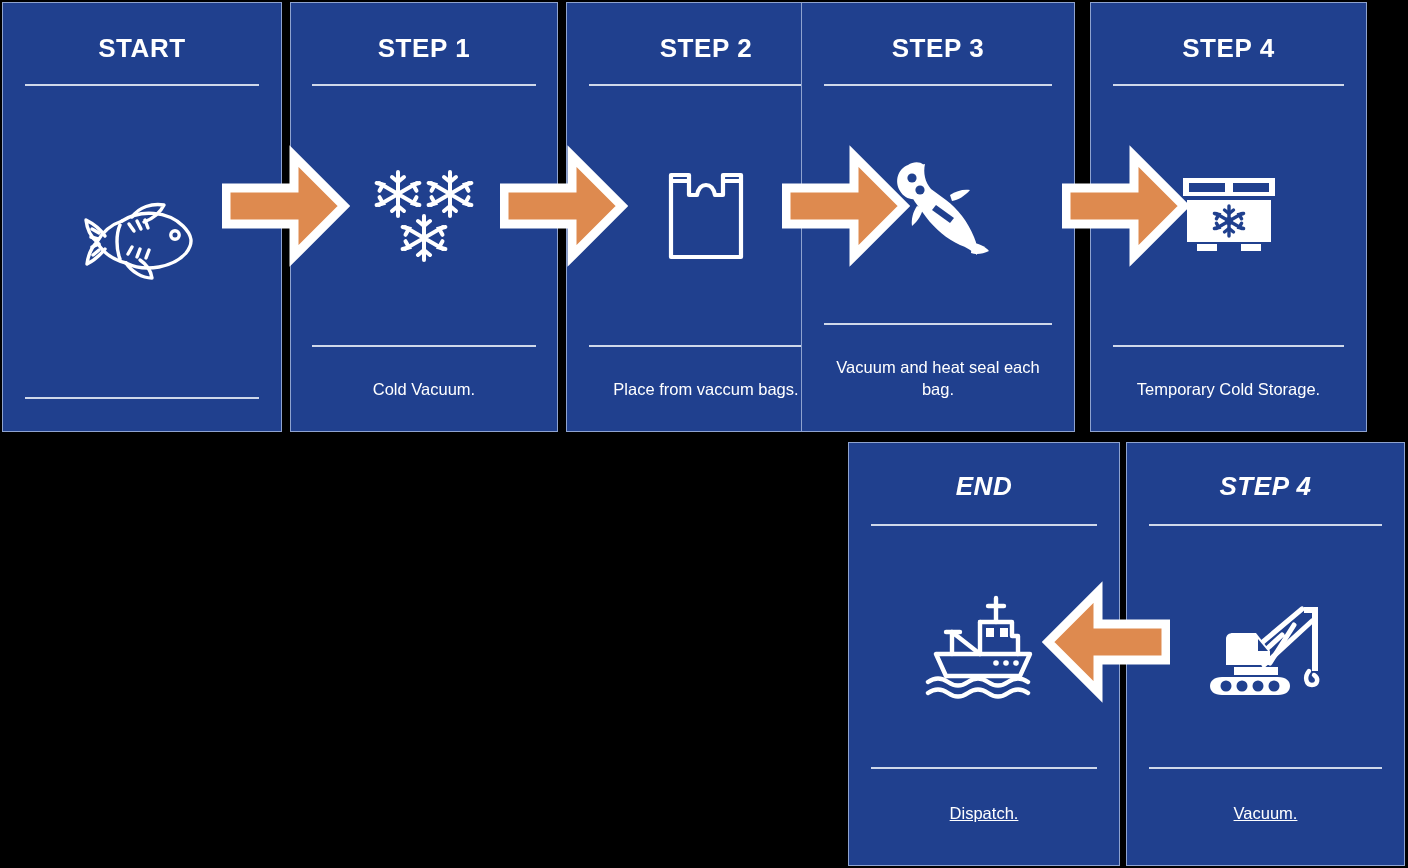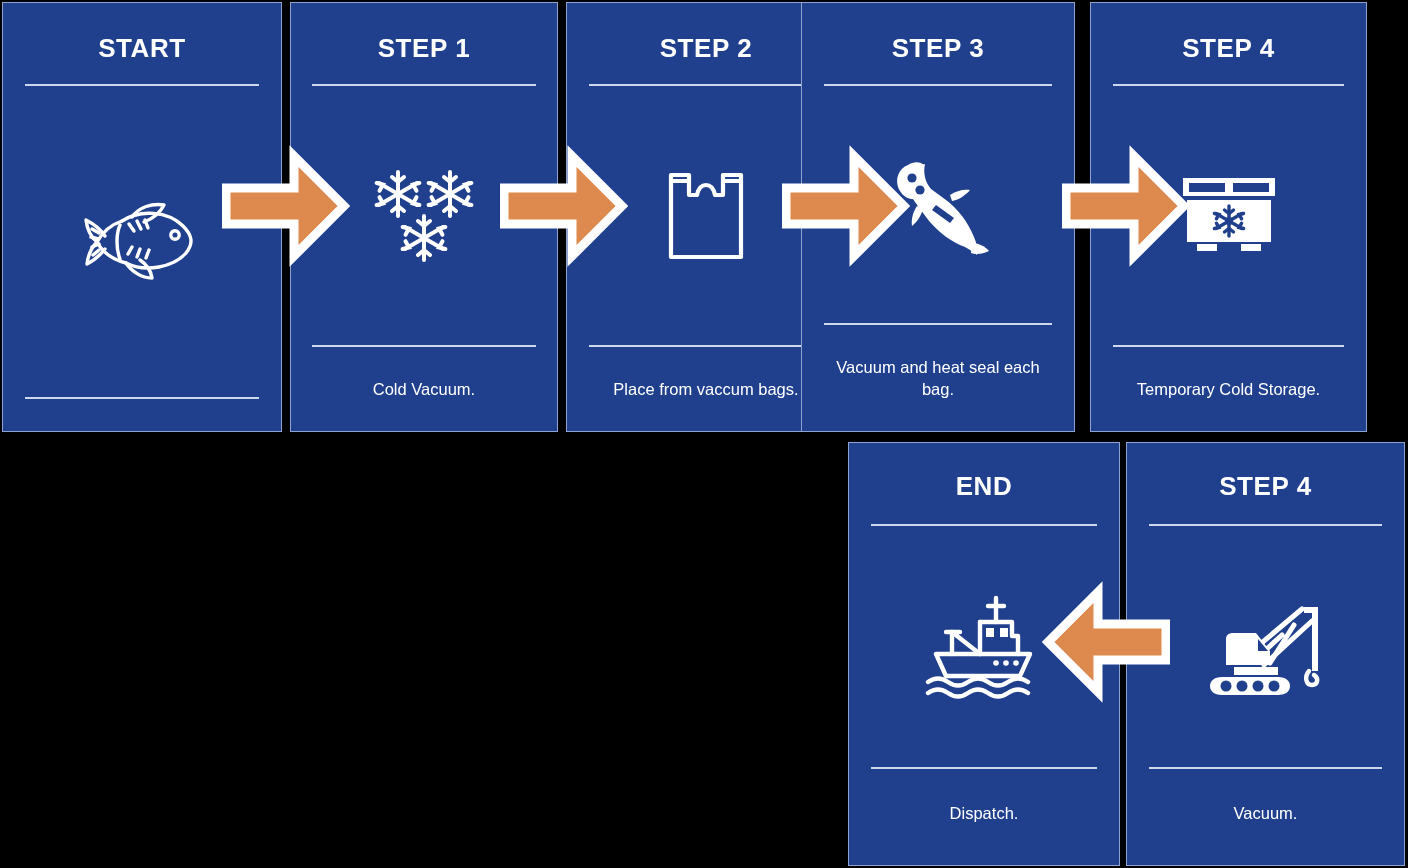--- a/index.html
+++ b/index.html
@@ -85,24 +85,24 @@
   .row-top .card-title { margin-top: 30px; }
   .row-top .rule.top   { margin-top: 20px; }
   .row-top .rule.bot   { margin-bottom: 32px; }
   .row-top .card-caption { margin-bottom: 30px; }
 
   
   .row-bot { top: 442px; height: 424px; }
   .c-end  { left: 848px;  width: 272px; }
   .c-s5   { left: 1126px; width: 279px; }
 
-  .row-bot .card-title { margin-top: 28px; }
+  .row-bot .card-title { margin-top: 28px; font-style: italic; }
   .row-bot .rule.top   { margin-top: 22px; }
   .row-bot .rule.bot   { margin-bottom: 34px; }
-  .row-bot .card-caption { margin-bottom: 40px; }
+  .row-bot .card-caption { margin-bottom: 40px; text-decoration: underline; }
 
   
   .arrow {
     position: absolute;
     z-index: 3;
   }
   .arrow svg { display: block; }
 
   .a1 { left: 222px;  top: 142px; }
   .a2 { left: 500px;  top: 142px; }

